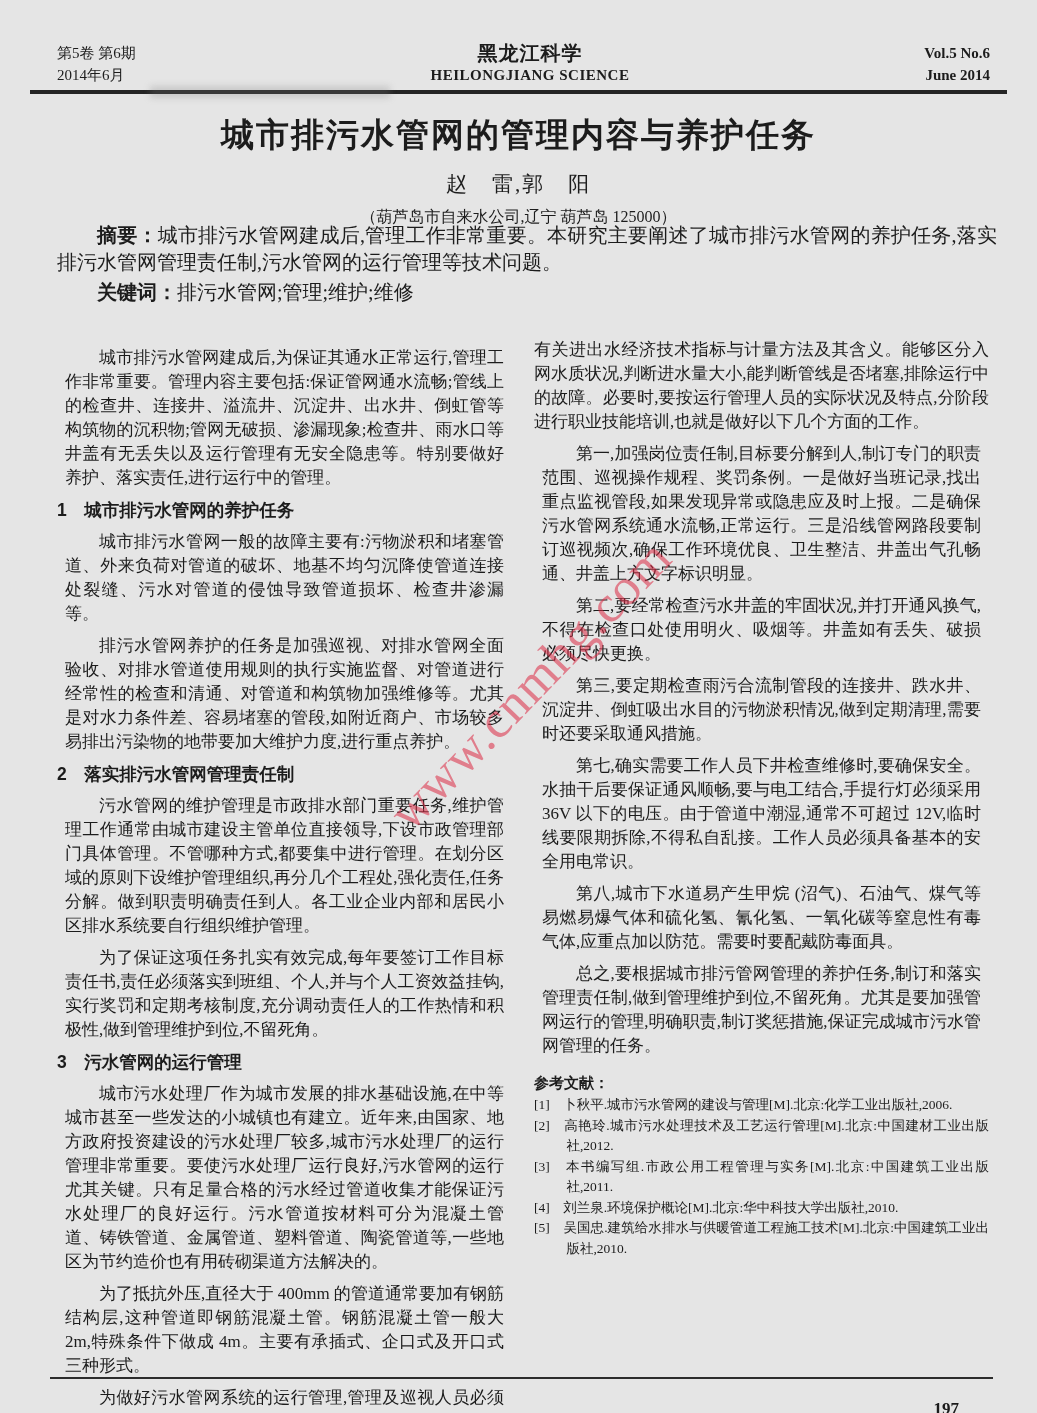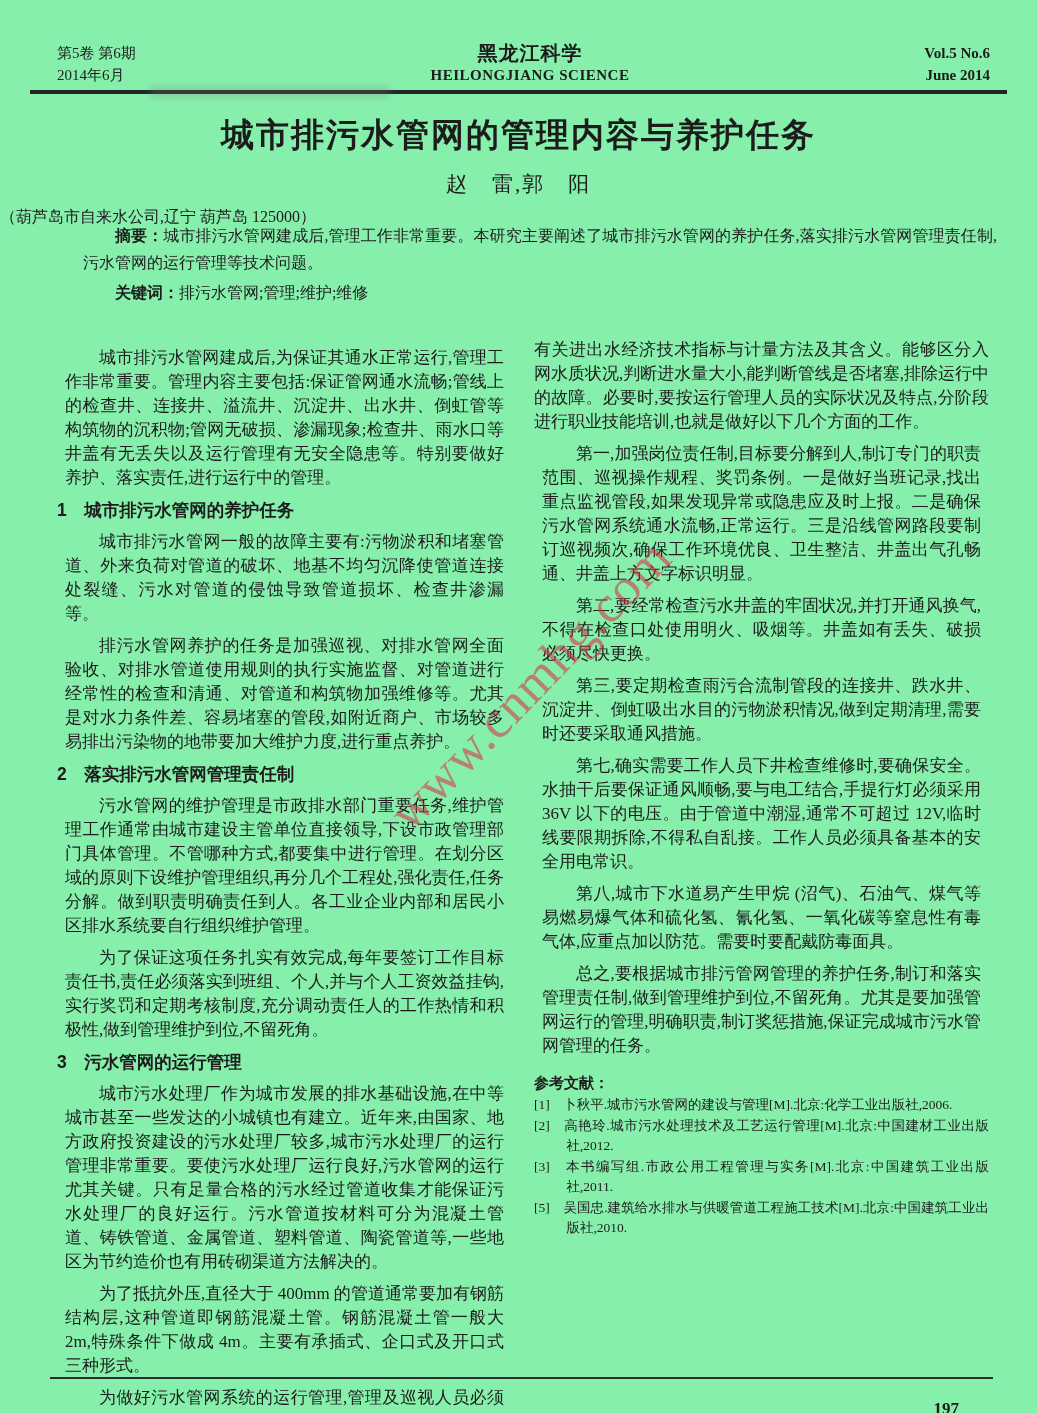--- a/index.html
+++ b/index.html
@@ -1,20 +1,20 @@
 <!DOCTYPE html>
 <html><head>
 <meta charset="utf-8">
 <style>
   html,body{margin:0;padding:0;background:#888;}
   .page{
     position:relative;
     width:1037px;height:1413px;
     margin:0 auto;
-    background:#86efac;
+    background:#e5e5e5;
     color:#1c1c1c;
     font-family:"Liberation Serif","DejaVu Serif",serif;
     overflow:hidden;
   }
   
   .jheader{
     position:absolute;top:42px;left:57px;right:47px;
     display:flex;justify-content:space-between;align-items:flex-start;
     font-size:15px;line-height:22px;
   }
@@ -37,26 +37,26 @@
     text-align:center;
     font-family:"Liberation Sans","DejaVu Sans",sans-serif;
     font-weight:bold;font-size:33px;letter-spacing:2px;
   }
   .authors{
     position:absolute;top:170px;left:0;right:0;
     text-align:center;font-size:21px;letter-spacing:2px;
   }
   .affiliation{
     position:absolute;top:207px;left:0;right:0;
-    text-align:left;font-size:16px;
+    text-align:center;font-size:16px;
   }
   
   .absblock{
     position:absolute;top:222px;left:57px;right:40px;
-    font-size:16px;line-height:27px;text-align:justify;margin-left:26px;
+    font-size:20px;line-height:27px;text-align:justify;
   }
   .absblock p{margin:0;text-indent:2em;}
   .absblock .kw{margin-top:3px;}
   .absblock .meta{margin-top:3px;text-align:left;}
   .b{font-weight:bold;font-family:"Liberation Sans","DejaVu Sans",sans-serif;}
   .meta .gap{display:inline-block;width:38px;}
   
   .columns{
     position:absolute;top:338px;left:57px;right:48px;bottom:40px;
     display:flex;gap:22px;
@@ -142,20 +142,21 @@
         <div class="blk-para">第一,加强岗位责任制,目标要分解到人,制订专门的职责范围、巡视操作规程、奖罚条例。一是做好当班记录,找出重点监视管段,如果发现异常或隐患应及时上报。二是确保污水管网系统通水流畅,正常运行。三是沿线管网路段要制订巡视频次,确保工作环境优良、卫生整洁、井盖出气孔畅通、井盖上方文字标识明显。</div>
         <div class="blk-para">第二,要经常检查污水井盖的牢固状况,并打开通风换气,不得在检查口处使用明火、吸烟等。井盖如有丢失、破损必须尽快更换。</div>
         <div class="blk-para">第三,要定期检查雨污合流制管段的连接井、跌水井、沉淀井、倒虹吸出水目的污物淤积情况,做到定期清理,需要时还要采取通风措施。</div>
         <div class="blk-para">第七,确实需要工作人员下井检查维修时,要确保安全。水抽干后要保证通风顺畅,要与电工结合,手提行灯必须采用 36V 以下的电压。由于管道中潮湿,通常不可超过 12V,临时线要限期拆除,不得私自乱接。工作人员必须具备基本的安全用电常识。</div>
         <div class="blk-para">第八,城市下水道易产生甲烷 (沼气)、石油气、煤气等易燃易爆气体和硫化氢、氰化氢、一氧化碳等窒息性有毒气体,应重点加以防范。需要时要配戴防毒面具。</div>
         <div class="blk-para">总之,要根据城市排污管网管理的养护任务,制订和落实管理责任制,做到管理维护到位,不留死角。尤其是要加强管网运行的管理,明确职责,制订奖惩措施,保证完成城市污水管网管理的任务。</div>
         <div class="blk-ref-heading">参考文献：</div>
         <div class="blk-ref">[1]　卜秋平.城市污水管网的建设与管理[M].北京:化学工业出版社,2006.</div>
         <div class="blk-ref">[2]　高艳玲.城市污水处理技术及工艺运行管理[M].北京:中国建材工业出版社,2012.</div>
         <div class="blk-ref">[3]　本书编写组.市政公用工程管理与实务[M].北京:中国建筑工业出版社,2011.</div>
+        <div class="blk-ref">[4]　刘兰泉.环境保护概论[M].北京:华中科技大学出版社,2010.</div>
         <div class="blk-ref">[5]　吴国忠.建筑给水排水与供暖管道工程施工技术[M].北京:中国建筑工业出版社,2010.</div>
       </div>
   </div>
 
   <div class="watermark" style="color: rgb(220, 42, 68); opacity: 0.55;">www.cnmhg.com</div>
 
   <div class="frule"></div>
   <div class="pageno">197</div>
 
 </div>

